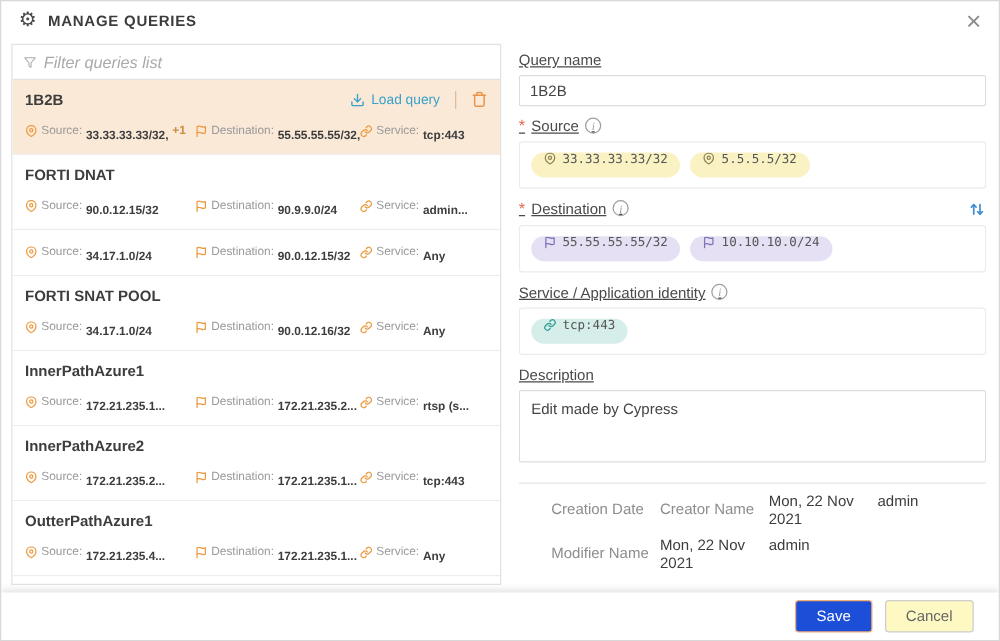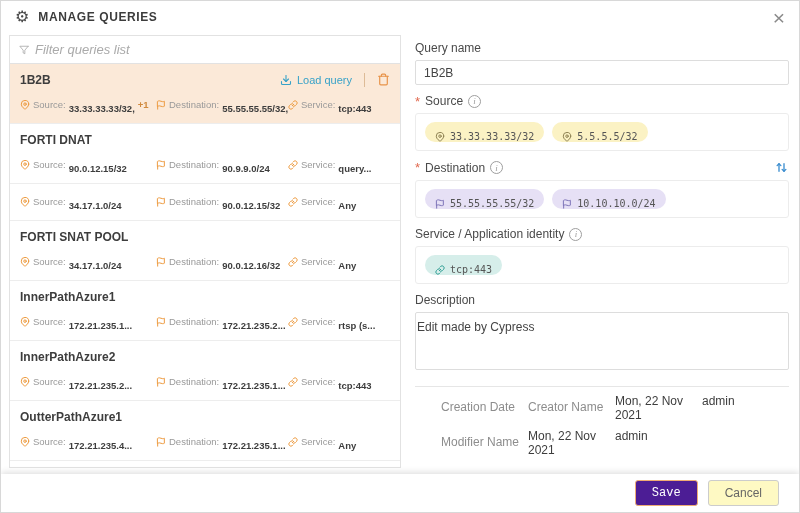--- a/index.html
+++ b/index.html
@@ -41,59 +41,59 @@
   .detail.src { flex: 0 0 136px; width: 136px; }
   .detail.dst { flex: 0 0 132px; width: 132px; }
   .detail.svc { flex: 1; }
   .d-label { color: #999; }
   .d-value { color: #3d3d3d; font-weight: bold; margin-top: 8px; }
   .d-extra { color: #d08a3e; font-weight: bold; }
   .ic-orange { color: #ed9b40; flex: 0 0 auto; }
 
   
   .right-panel { flex: 1; display: flex; flex-direction: column; overflow: hidden; padding-top: 4px; }
-  .sec-label-row { display: flex; align-items: center; gap: 5px; margin: 9px 0 5px 0;
-                   font-size: 12px; color: #4a4a4a; }
+  .sec-label-row { display: flex; align-items: flex-start; gap: 5px; margin: 9px 0 5px 0;
+                   font-size: 12px; color: #4a4a4a; text-decoration: underline; }
   .sec-label-row:first-child { margin-top: 2px; }
   .req-star { color: #e0694f; font-size: 13px; line-height: 1; }
   .info-ic { width: 13px; height: 13px; border: 1px solid #9e9e9e; border-radius: 50%;
              display: inline-flex; align-items: center; justify-content: center;
              font-size: 9px; color: #9e9e9e; font-family: "Liberation Serif", serif; font-style: italic; }
   .sort-ic { margin-left: auto; color: #4090d0; display: flex; cursor: pointer; }
 
   .text-input { width: 100%; height: 25px; border: 1px solid #ddd; border-radius: 2px;
                 padding: 0 8px; font-size: 12px; color: #444; font-family: inherit; outline: none; }
 
   .chips-box { border: 1px solid #ececec; border-radius: 3px; padding: 8px 9px; display: flex;
                flex-wrap: wrap; gap: 8px; min-height: 36px; }
-  .chip { height: 20px; border-radius: 10px; padding: 0 10px; display: inline-flex; align-items: flex-end;
+  .chip { height: 20px; border-radius: 10px; padding: 0 10px; display: inline-flex; align-items: flex-start;
           gap: 5px; font-family: "DejaVu Sans Mono", monospace; font-size: 10px; color: #555; cursor: default; }
   .chip-yellow { background: #fbf2c4; }
   .chip-yellow .chip-ic { color: #8f8353; }
   .chip-lavender { background: #e6e0f5; }
   .chip-lavender .chip-ic { color: #7d74b8; }
   .chip-teal { background: #d6eeea; }
   .chip-teal .chip-ic { color: #2f9e94; }
 
   .desc-area { width: 100%; height: 58px; border: 1px solid #ddd; border-radius: 2px;
-               padding: 7px 1px; font-size: 12px; color: #444; font-family: inherit;
+               padding: 7px 9px; font-size: 12px; color: #444; font-family: inherit;
                resize: none; outline: none; }
 
   .meta-divider { border: none; border-top: 1px solid #e6e6e6; margin-top: 16px; }
   .meta-grid { display: grid; grid-template-columns: 1fr 1fr 1fr 1fr; padding-left: 26px; }
   .meta-label { margin-top: 13px; font-size: 12px; color: #8d8d8d; }
   .meta-value { margin-top: 7px; font-size: 12px; color: #3d3d3d; }
 
   
   .dlg-footer { flex: 0 0 38px; height: 38px; background: #fff; box-shadow: 0 -2px 6px rgba(0,0,0,.12);
                 display: flex; align-items: center; justify-content: flex-end; gap: 10px;
                 padding-right: 20px; z-index: 3; }
   .btn { height: 26px; border-radius: 3px; font-size: 12px; font-family: inherit;
          padding: 0 16px; cursor: pointer; }
-  .btn-save { background: #4c1d95; border: 1px solid #efac74; color: #fff; font-family: Liberation Mono, monospace; }
+  .btn-save { background: #1d4ed8; border: 1px solid #efac74; color: #fff; }
   .btn-cancel { background: #fef9c3; border: 1px solid #ccc; color: #666; }
 
   svg { display: block; }
 </style>
 </head>
 <body>
 
 <div class="dialog">
 
   <div class="dlg-header">
@@ -186,21 +186,21 @@
         <span class="d-label">Destination:</span>
         <span class="d-value">90.9.9.0/24</span>
 
       </span>
       <span class="detail svc">
         <svg class="ic-orange" width="10" height="10" viewBox="0 0 24 24" fill="none" stroke="currentColor" stroke-width="2.4" stroke-linecap="round" stroke-linejoin="round">
                   <path d="M10 13a5 5 0 0 0 7.54.54l3-3a5 5 0 0 0-7.07-7.07l-1.72 1.71"></path>
                   <path d="M14 11a5 5 0 0 0-7.54-.54l-3 3a5 5 0 0 0 7.07 7.07l1.71-1.71"></path>
                 </svg>
         <span class="d-label">Service:</span>
-        <span class="d-value">query...</span>
+        <span class="d-value">admin...</span>
       </span>
     </div>
   </div>
 
   <div class="query-row">
     <div class="row-details">
       <span class="detail src">
         <svg class="ic-orange" width="10" height="10" viewBox="0 0 24 24" fill="none" stroke="currentColor" stroke-width="2.4" stroke-linecap="round" stroke-linejoin="round">
                   <path d="M21 10c0 7-9 12-9 12s-9-5-9-12a9 9 0 0 1 18 0z"></path>
                   <circle cx="12" cy="10" r="3"></circle>

